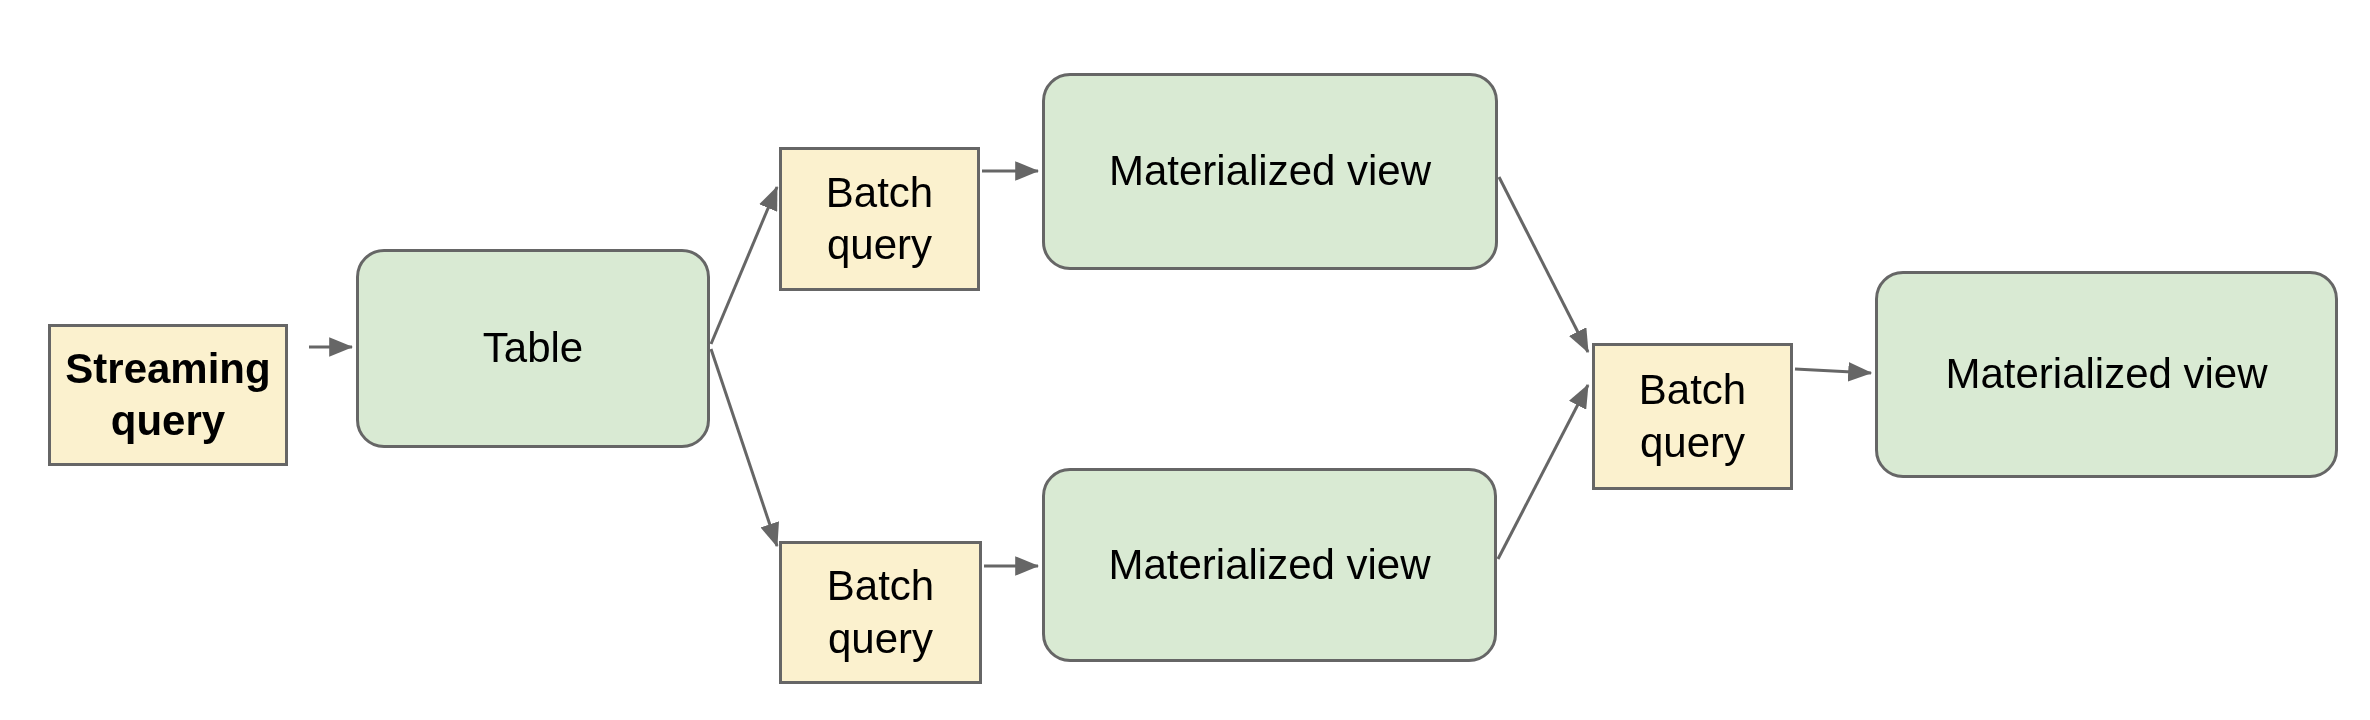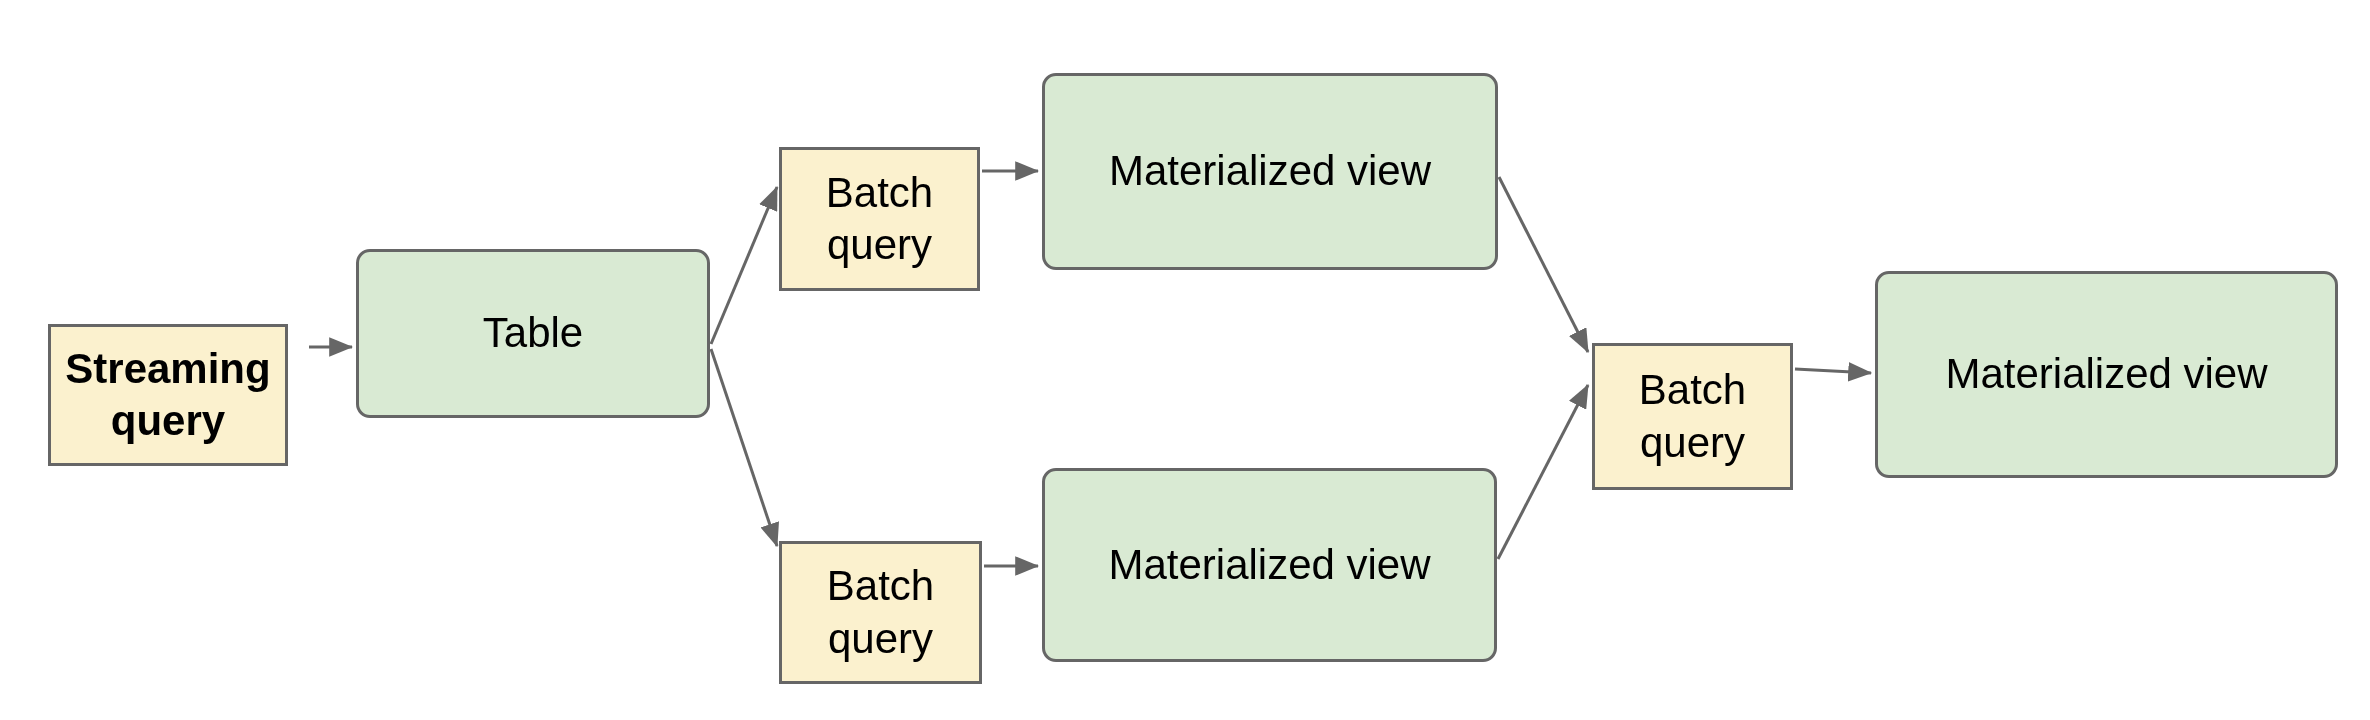--- a/index.html
+++ b/index.html
@@ -51,25 +51,25 @@
     display: inline-block;
   }
   .query {
     background: var(--query-fill, #FFF2CC);
     border: 3px solid var(--shape-border, #666666);
     margin-top: 48px;
   }
   .store {
     background: var(--store-fill, #D9EAD3);
     border: 3px solid var(--shape-border, #666666);
-    border-radius: 14px;
+    border-radius: 28px;
   }
   
   .n-streaming     { left: 48px;   top: 276px; width: 240px; height: 142px; font-weight: bold; }
-  .n-table         { left: 356px;  top: 249px; width: 354px; height: 169px; }
+  .n-table         { left: 356px;  top: 249px; width: 354px; height: 199px; }
   .n-batch-top     { left: 779px;  top: 99px;  width: 201px; height: 144px; }
   .n-mv-top        { left: 1042px; top: 73px;  width: 456px; height: 197px; }
   .n-batch-bottom  { left: 779px;  top: 493px; width: 203px; height: 143px; }
   .n-mv-bottom     { left: 1042px; top: 468px; width: 455px; height: 194px; }
   .n-batch-final   { left: 1592px; top: 295px; width: 201px; height: 147px; }
   .n-mv-final      { left: 1875px; top: 271px; width: 463px; height: 207px; }
   
   .n-streaming .label { max-width: 230px; }
   .n-batch-top .label,
   .n-batch-bottom .label,

